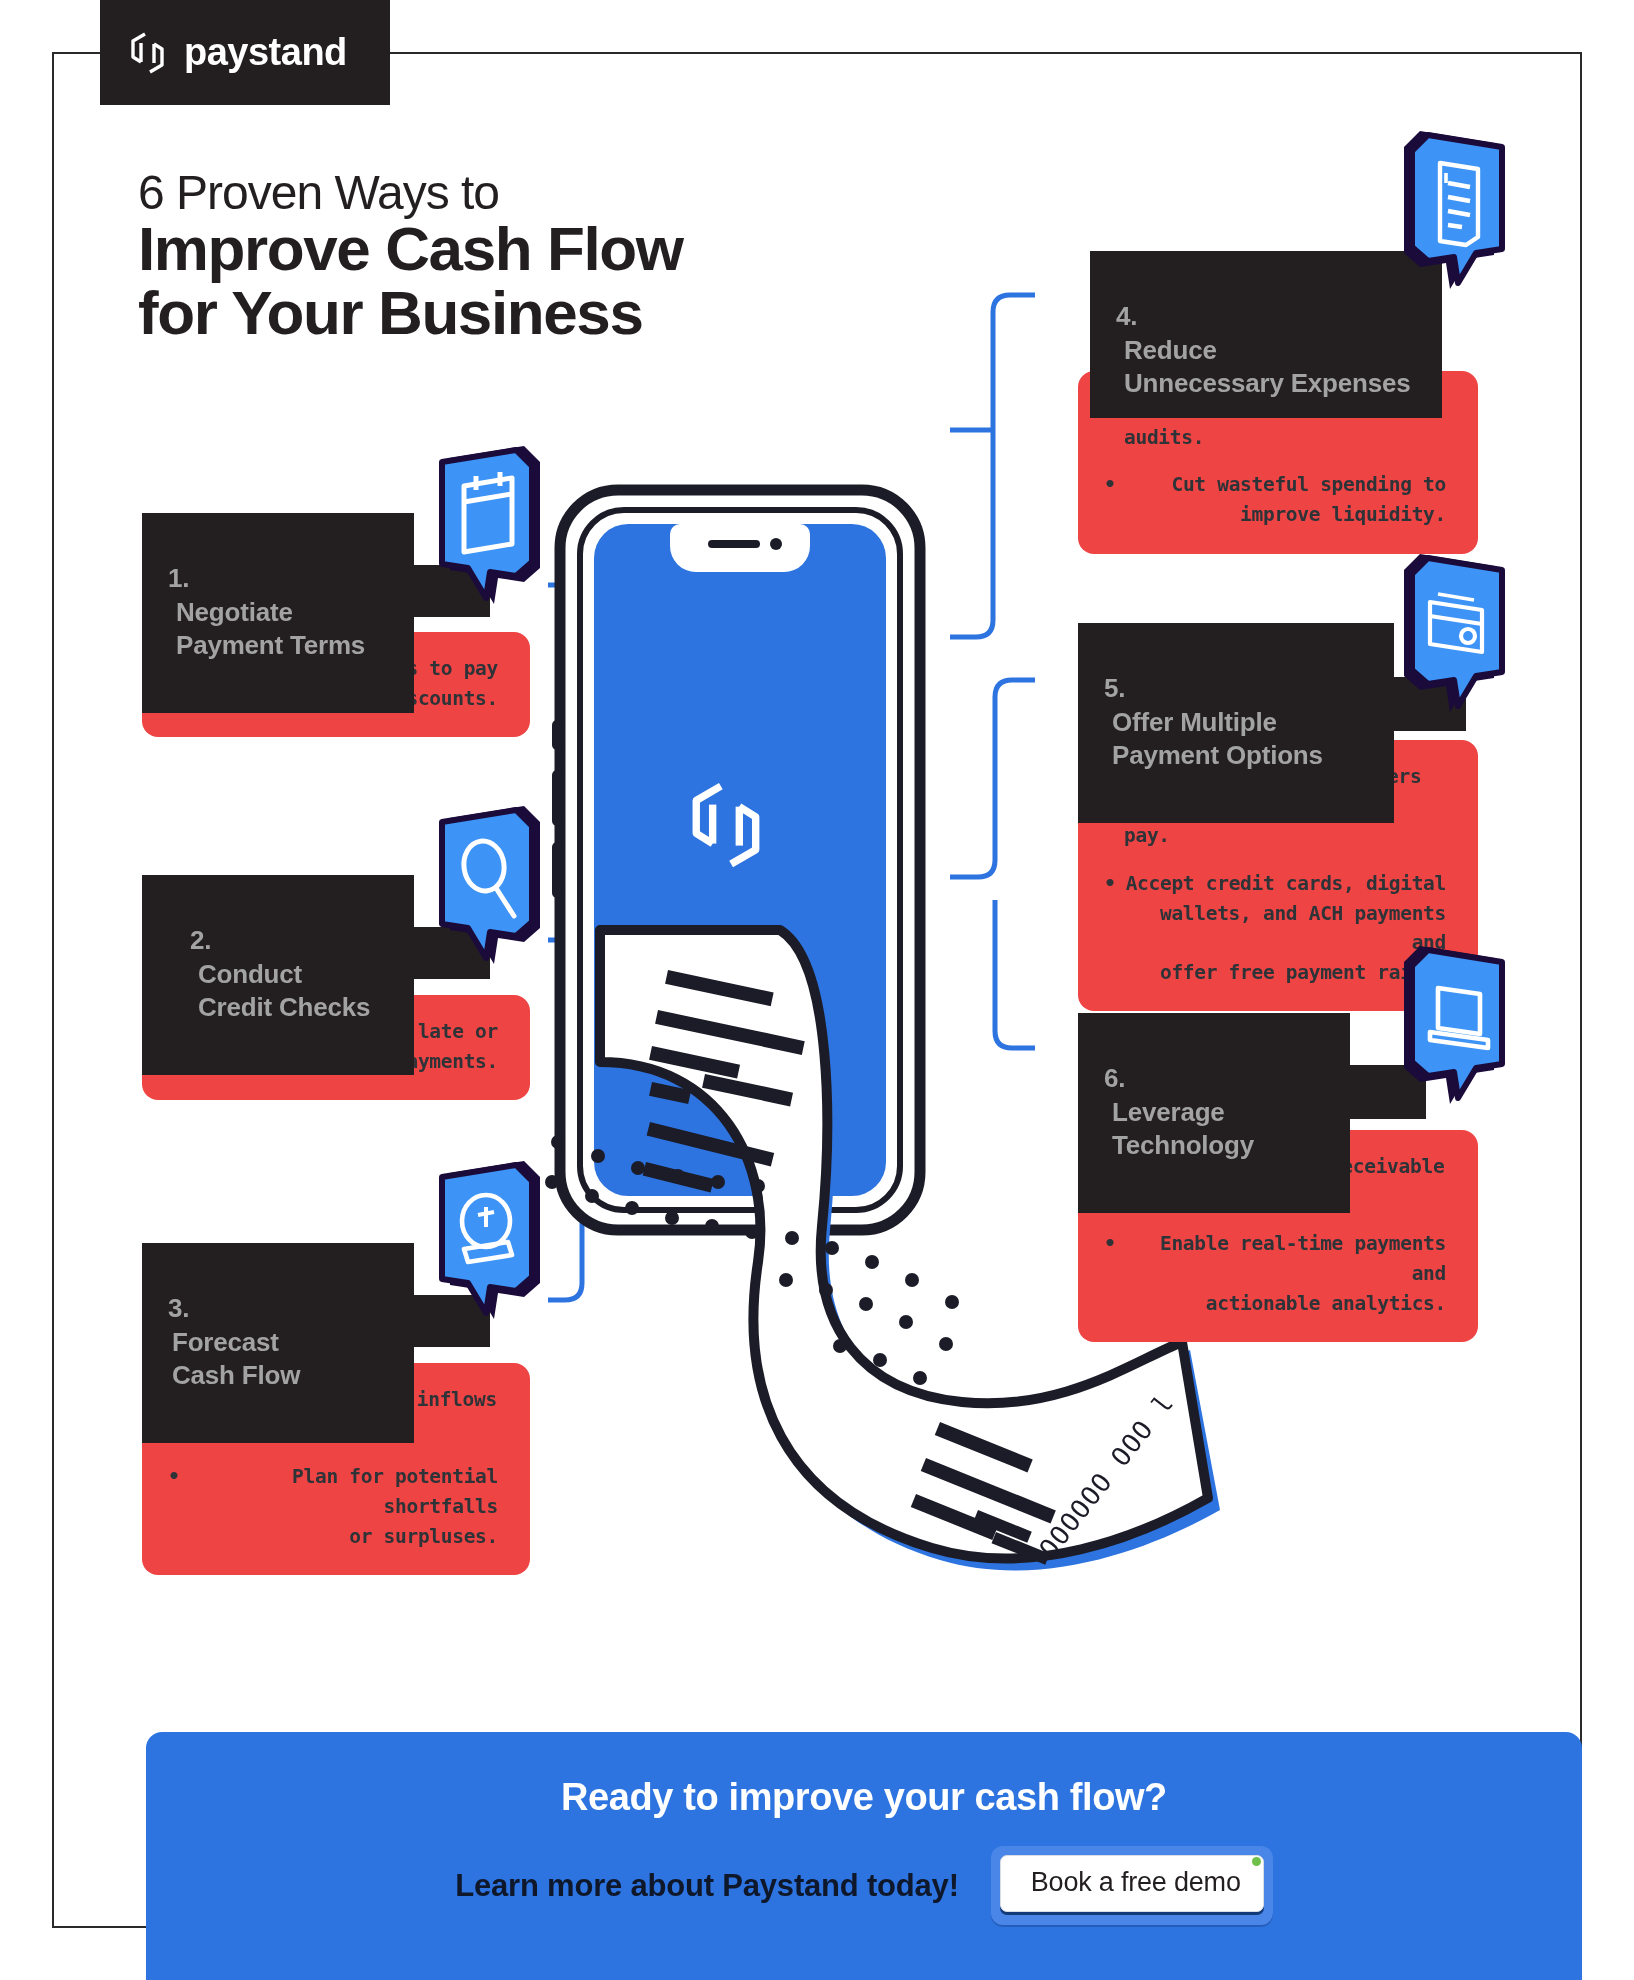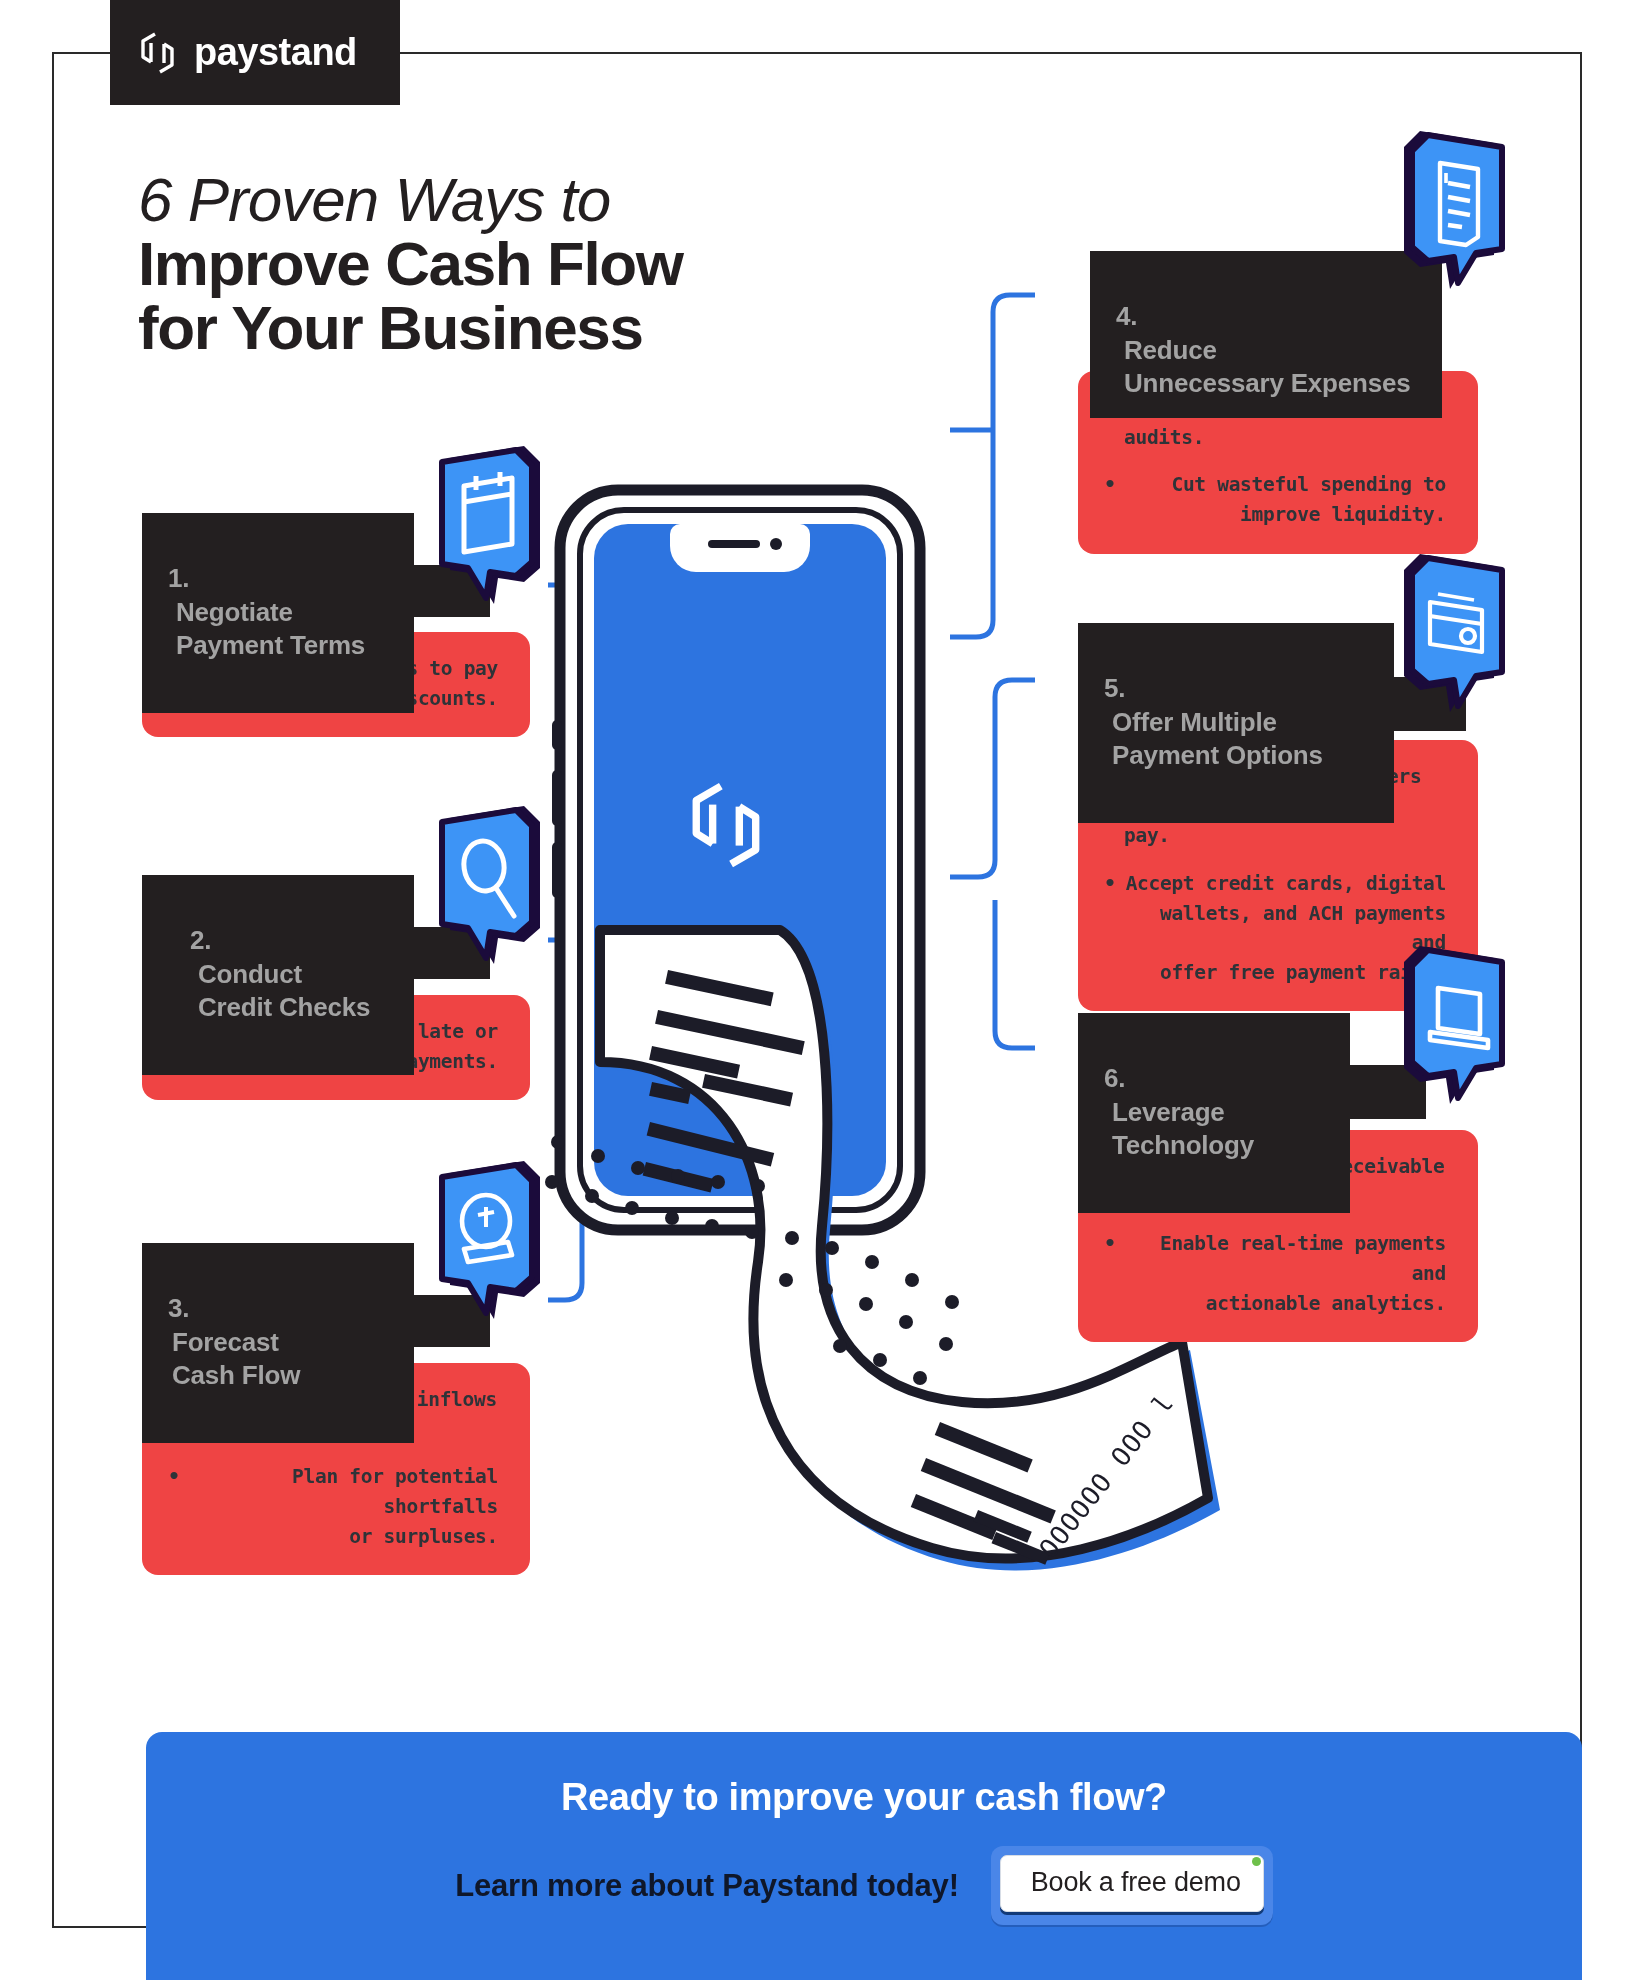--- a/index.html
+++ b/index.html
@@ -15,39 +15,39 @@
   
   .frame{
     position:absolute;left:52px;top:52px;
     width:1530px;height:1876px;
     border:2px solid #2a2a2a;
     box-sizing:border-box;
   }
 
   
   .logo-block{
-    position:absolute;left:110px;top:0;
+    position:absolute;left:100px;top:0;
     width:290px;height:105px;
     background:#231f20;
     display:flex;align-items:center;gap:14px;
     padding-left:28px;box-sizing:border-box;
     z-index:6;
   }
   .logo-mark{width:42px;height:44px;flex:0 0 auto;}
   .logo-text{
     color:#ffffff;font-size:38px;font-weight:700;letter-spacing:-0.5px;
     font-family:"Liberation Sans", sans-serif;
   }
 
   
   .headline{
     position:absolute;left:138px;top:168px;width:820px;
     color:#231f20;line-height:1.03;z-index:5;
   }
-  .headline .l1{font-size:62px;font-weight:400;letter-spacing:-1px;display:block;font-style:italic;}
+  .headline .l1{font-size:48px;font-weight:400;letter-spacing:-1px;display:block;}
   .headline .l2,.headline .l3{font-size:62px;font-weight:700;letter-spacing:-1.4px;display:block;}
 
   
   .connectors{position:absolute;left:0;top:0;width:1634px;height:1980px;z-index:2;}
 
   
   .tag{
     position:absolute;z-index:7;
     background:#231f20;color:#a3a3a3;
     font-size:26px;font-weight:700;line-height:1.28;

